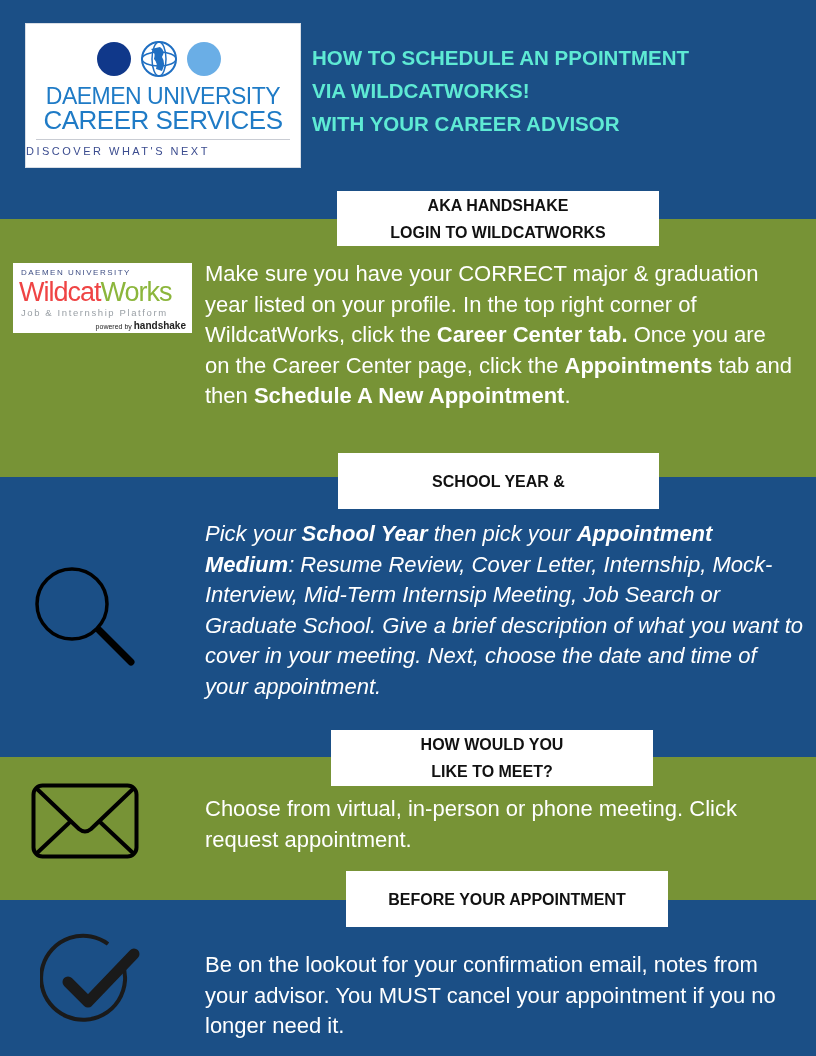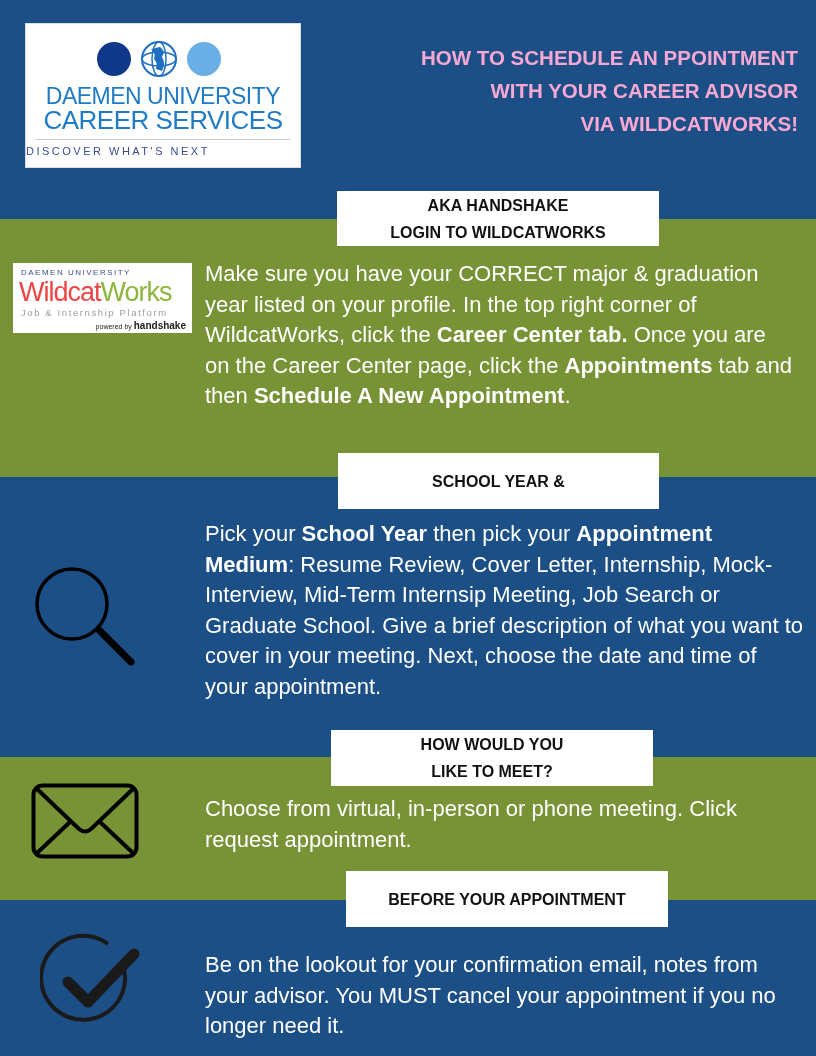--- a/index.html
+++ b/index.html
@@ -25,21 +25,21 @@
     .logo-line1 { top: 60px; font-size: 23px; line-height: 24px; }
     .logo-line2 { top: 82px; font-size: 26px; line-height: 28px; }
     .logo-rule { position: absolute; left: 10px; right: 10px; top: 115px; height: 1px; background: #c9ccd3; }
     .logo-tag {
       position: absolute; left: 0; width: 100%; top: 121px; text-align: left;
       font-size: 11px; letter-spacing: 2.5px; color: #3b4c8f;
     }
 
     .title {
       position: absolute; left: 312px; top: 41px; width: 486px;
-      text-align: right; color: #f9a8d4; font-weight: bold;
+      text-align: left; color: #5eead4; font-weight: bold;
       font-size: 20.5px; line-height: 33px;
     }
 
     .label-box {
       position: absolute; background: #ffffff; color: #111111;
       font-weight: bold; font-size: 16px; line-height: 27px;
       text-align: center; display: flex; align-items: center; justify-content: center;
     }
     .label-box span { display: block; }
 
@@ -82,22 +82,22 @@
     <circle cx="108" cy="18" r="17" fill="#6aaee6"></circle>
   </svg>
   <div class="logo-line1">DAEMEN UNIVERSITY</div>
   <div class="logo-line2">CAREER SERVICES</div>
   <div class="logo-rule"></div>
   <div class="logo-tag">DISCOVER WHAT'S NEXT</div>
 </div>
 
 <div class="title">
   <div>HOW TO SCHEDULE AN PPOINTMENT</div>
+  <div>VIA WILDCATWORKS!</div>
   <div>WITH YOUR CAREER ADVISOR</div>
-  <div>VIA WILDCATWORKS!</div>
 </div>
 
 <div class="label-box" style="left:337px;top:191px;width:322px;height:55px;">
   <div>
     <span>AKA HANDSHAKE</span>
     <span>LOGIN TO WILDCATWORKS</span>
   </div>
 </div>
 
 <div class="ww-logo">
@@ -120,21 +120,21 @@
   <div>
     <span>SCHOOL YEAR &amp;</span>
   </div>
 </div>
 
 <svg class="icon" style="left:30px;top:564px;" width="110" height="106" viewBox="0 0 110 106">
   <circle cx="42" cy="40" r="35" fill="none" stroke="#000" stroke-width="3.5"></circle>
   <line x1="69" y1="66" x2="101" y2="98" stroke="#000" stroke-width="7" stroke-linecap="round"></line>
 </svg>
 
-<div class="body-text" style="top:519px;width:600px;">
+<div class="body-text" style="top:519px;width:600px;font-style:italic;">
   <span>Pick your </span><b>School Year</b><span> then pick your </span><b>Appointment Medium</b><span>:  Resume Review, Cover Letter, Internship, Mock-Interview, Mid-Term Internsip Meeting, Job Search or Graduate School.  Give a brief description of what you want to cover in your meeting. Next, choose the date and time of your appointment.</span>
 </div>
 
 <div class="label-box" style="left:331px;top:730px;width:322px;height:56px;">
   <div>
     <span>HOW WOULD YOU</span>
     <span>LIKE TO MEET?</span>
   </div>
 </div>
 

